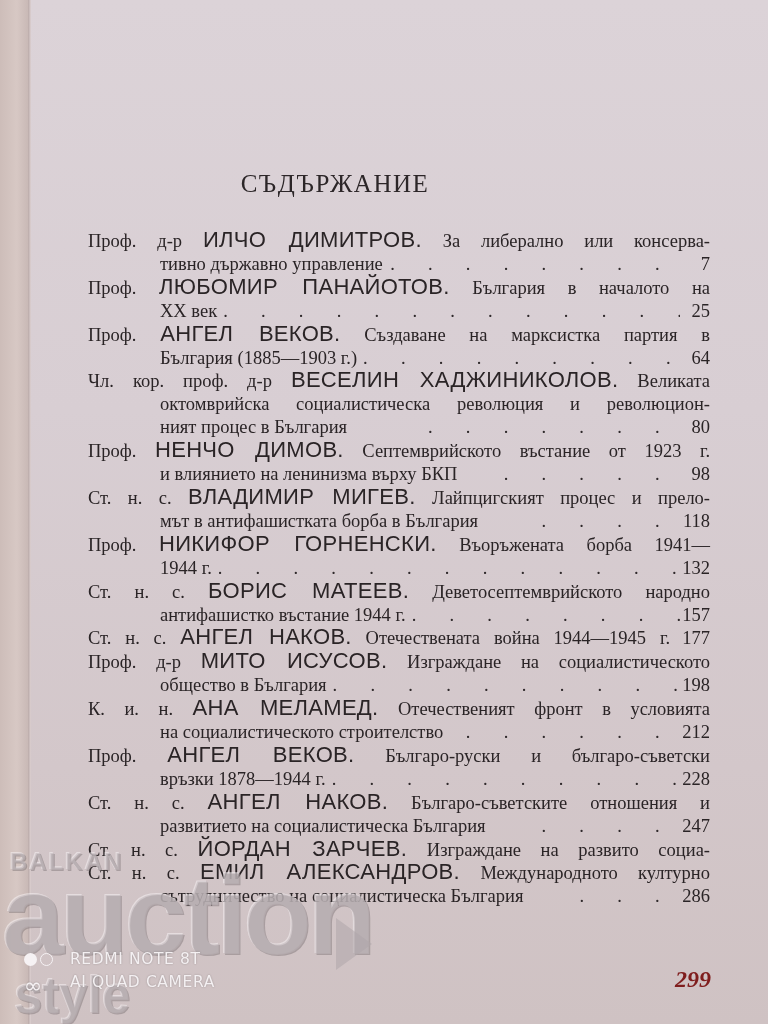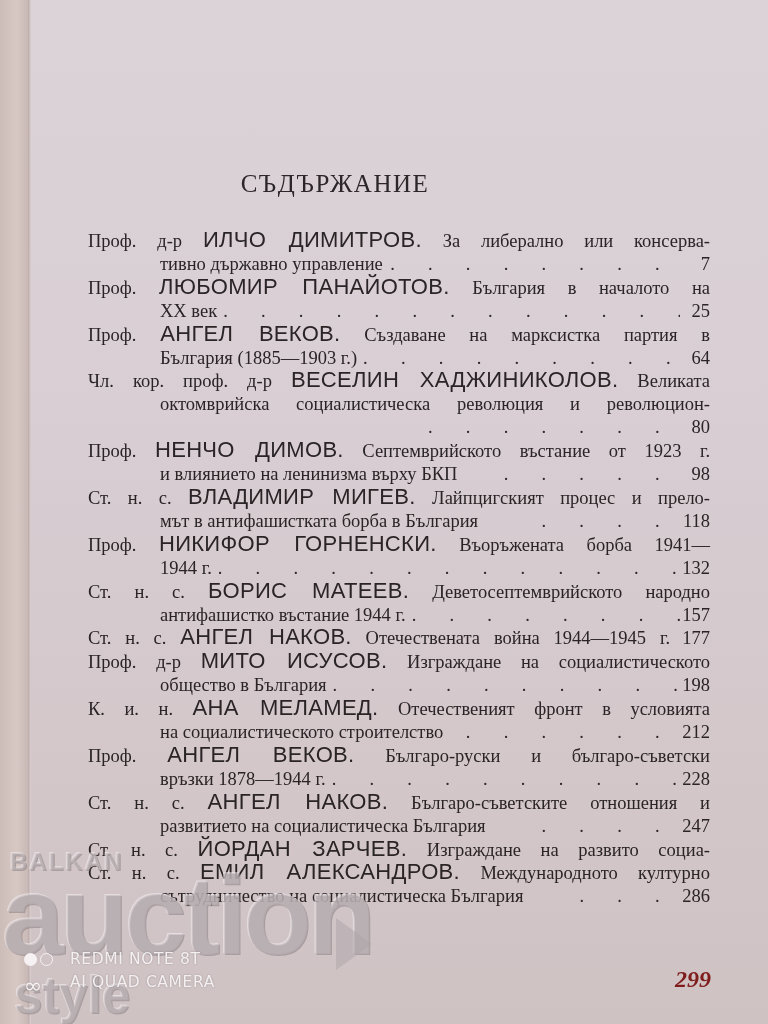--- a/index.html
+++ b/index.html
@@ -110,20 +110,21 @@
       <span class="page-no">64</span>
     </div>
   </div>
 
   <div class="entry">
     <span class="line1"><span>Чл. кор. проф. д-р</span> <span class="author">ВЕСЕЛИН ХАДЖИНИКОЛОВ.</span> <span>Великата</span></span>
     <div class="cont">
       <span class="txt" style="width:100%;text-align:justify;text-align-last:justify;">октомврийска социалистическа революция и революцион-</span>
     </div>
     <div class="cont">
+      <span class="txt">ният процес в България</span>
       <span class="dots">. . . . . . .</span>
       <span class="page-no">80</span>
     </div>
   </div>
 
   <div class="entry">
     <span class="line1"><span>Проф.</span> <span class="author">НЕНЧО ДИМОВ.</span> <span>Септемврийското въстание от 1923 г.</span></span>
     <div class="cont">
       <span class="txt">и влиянието на ленинизма върху БКП</span>
       <span class="dots">. . . . .</span>

